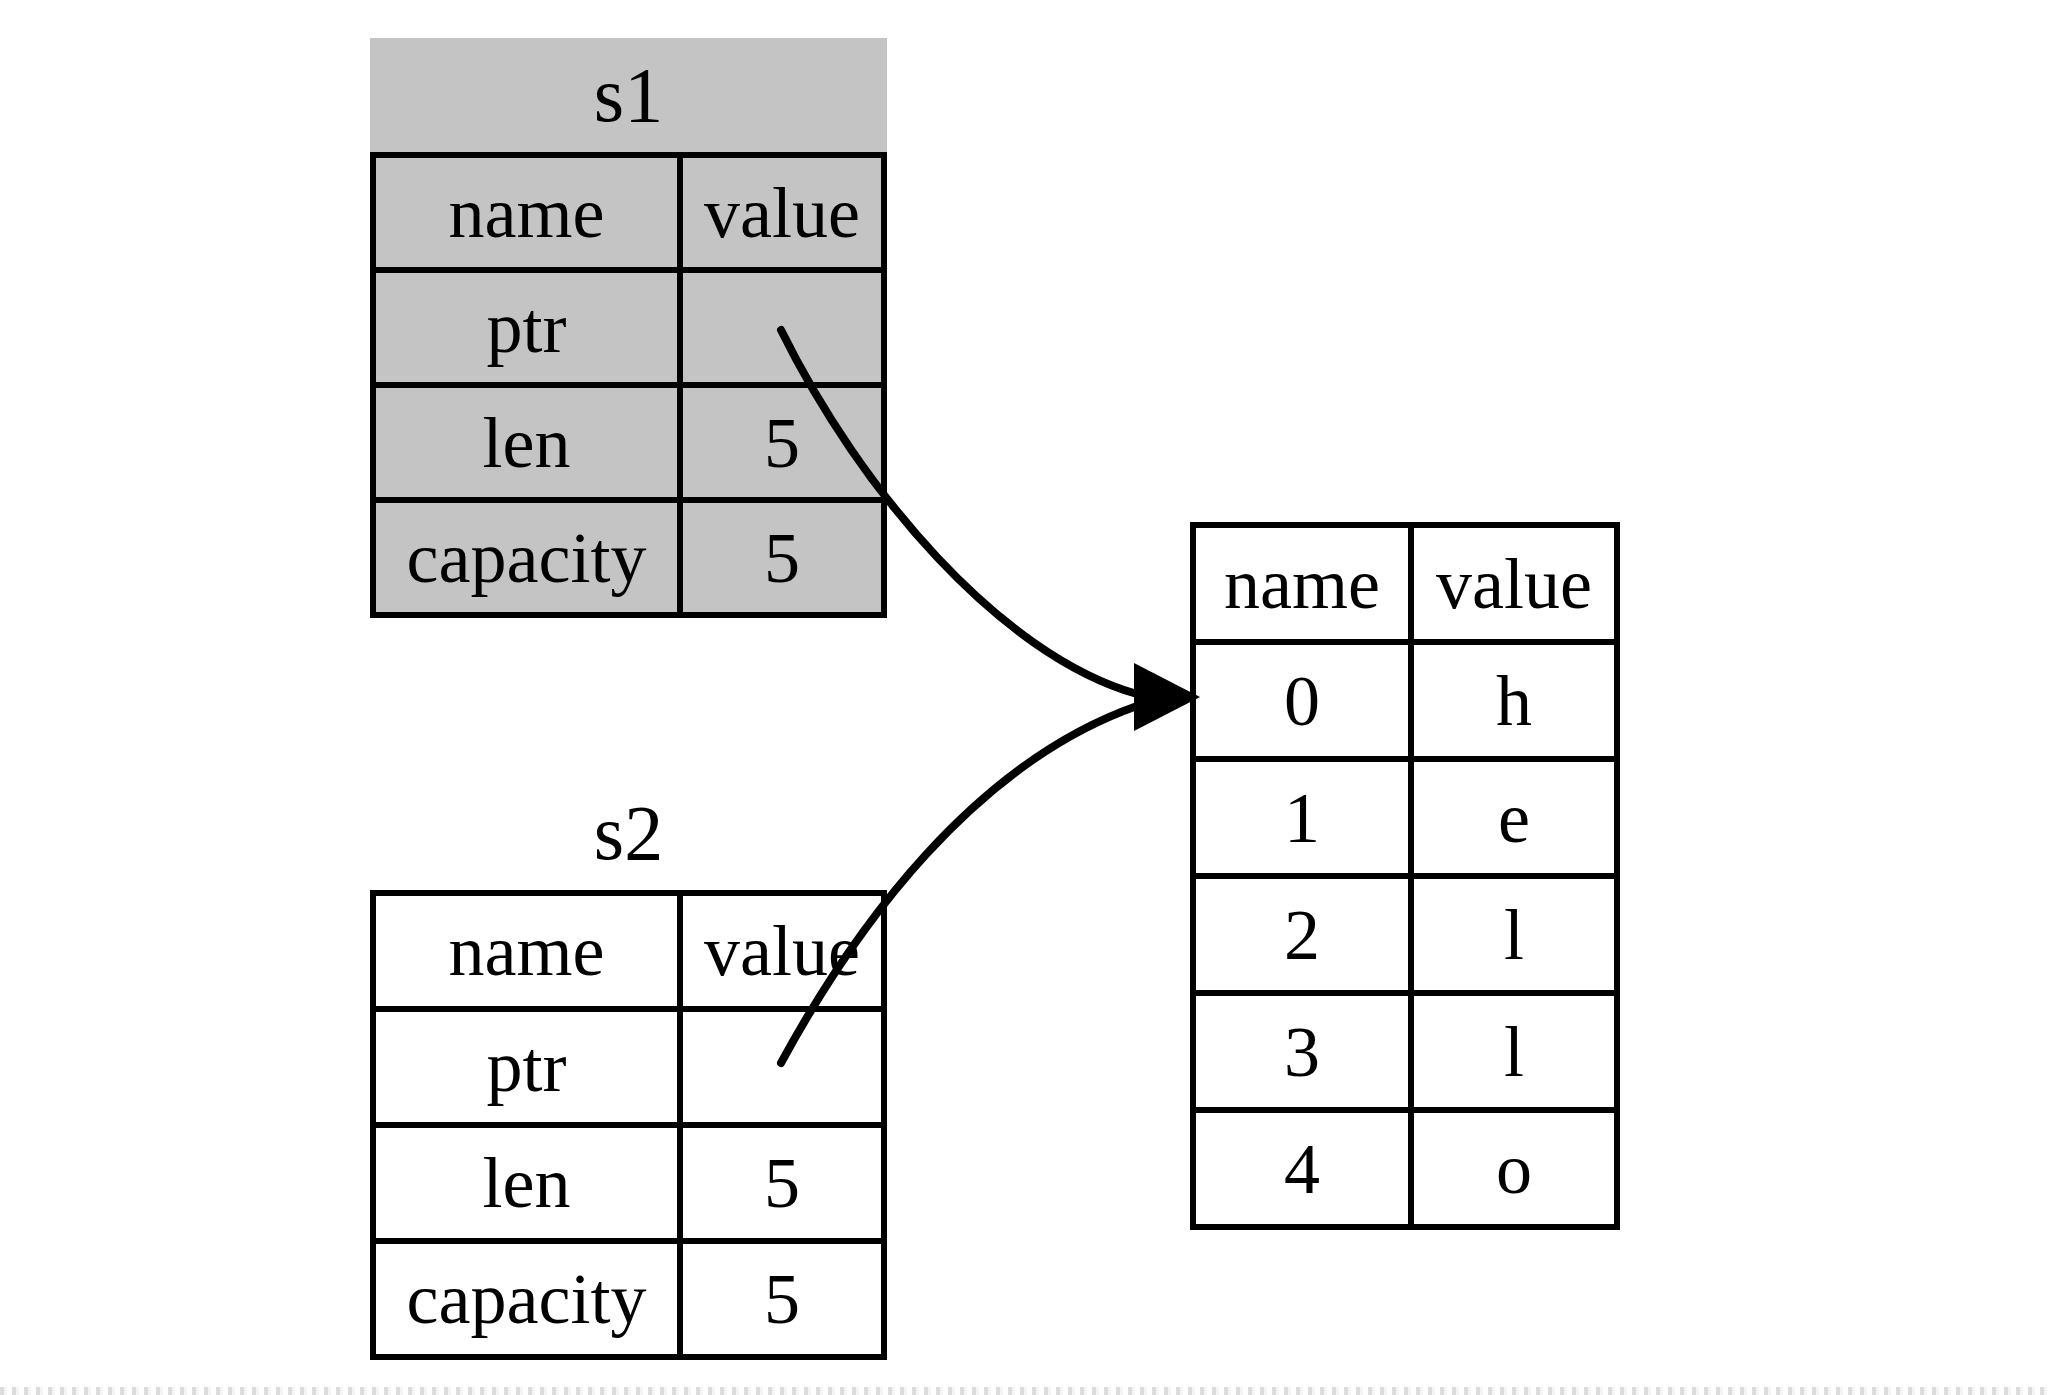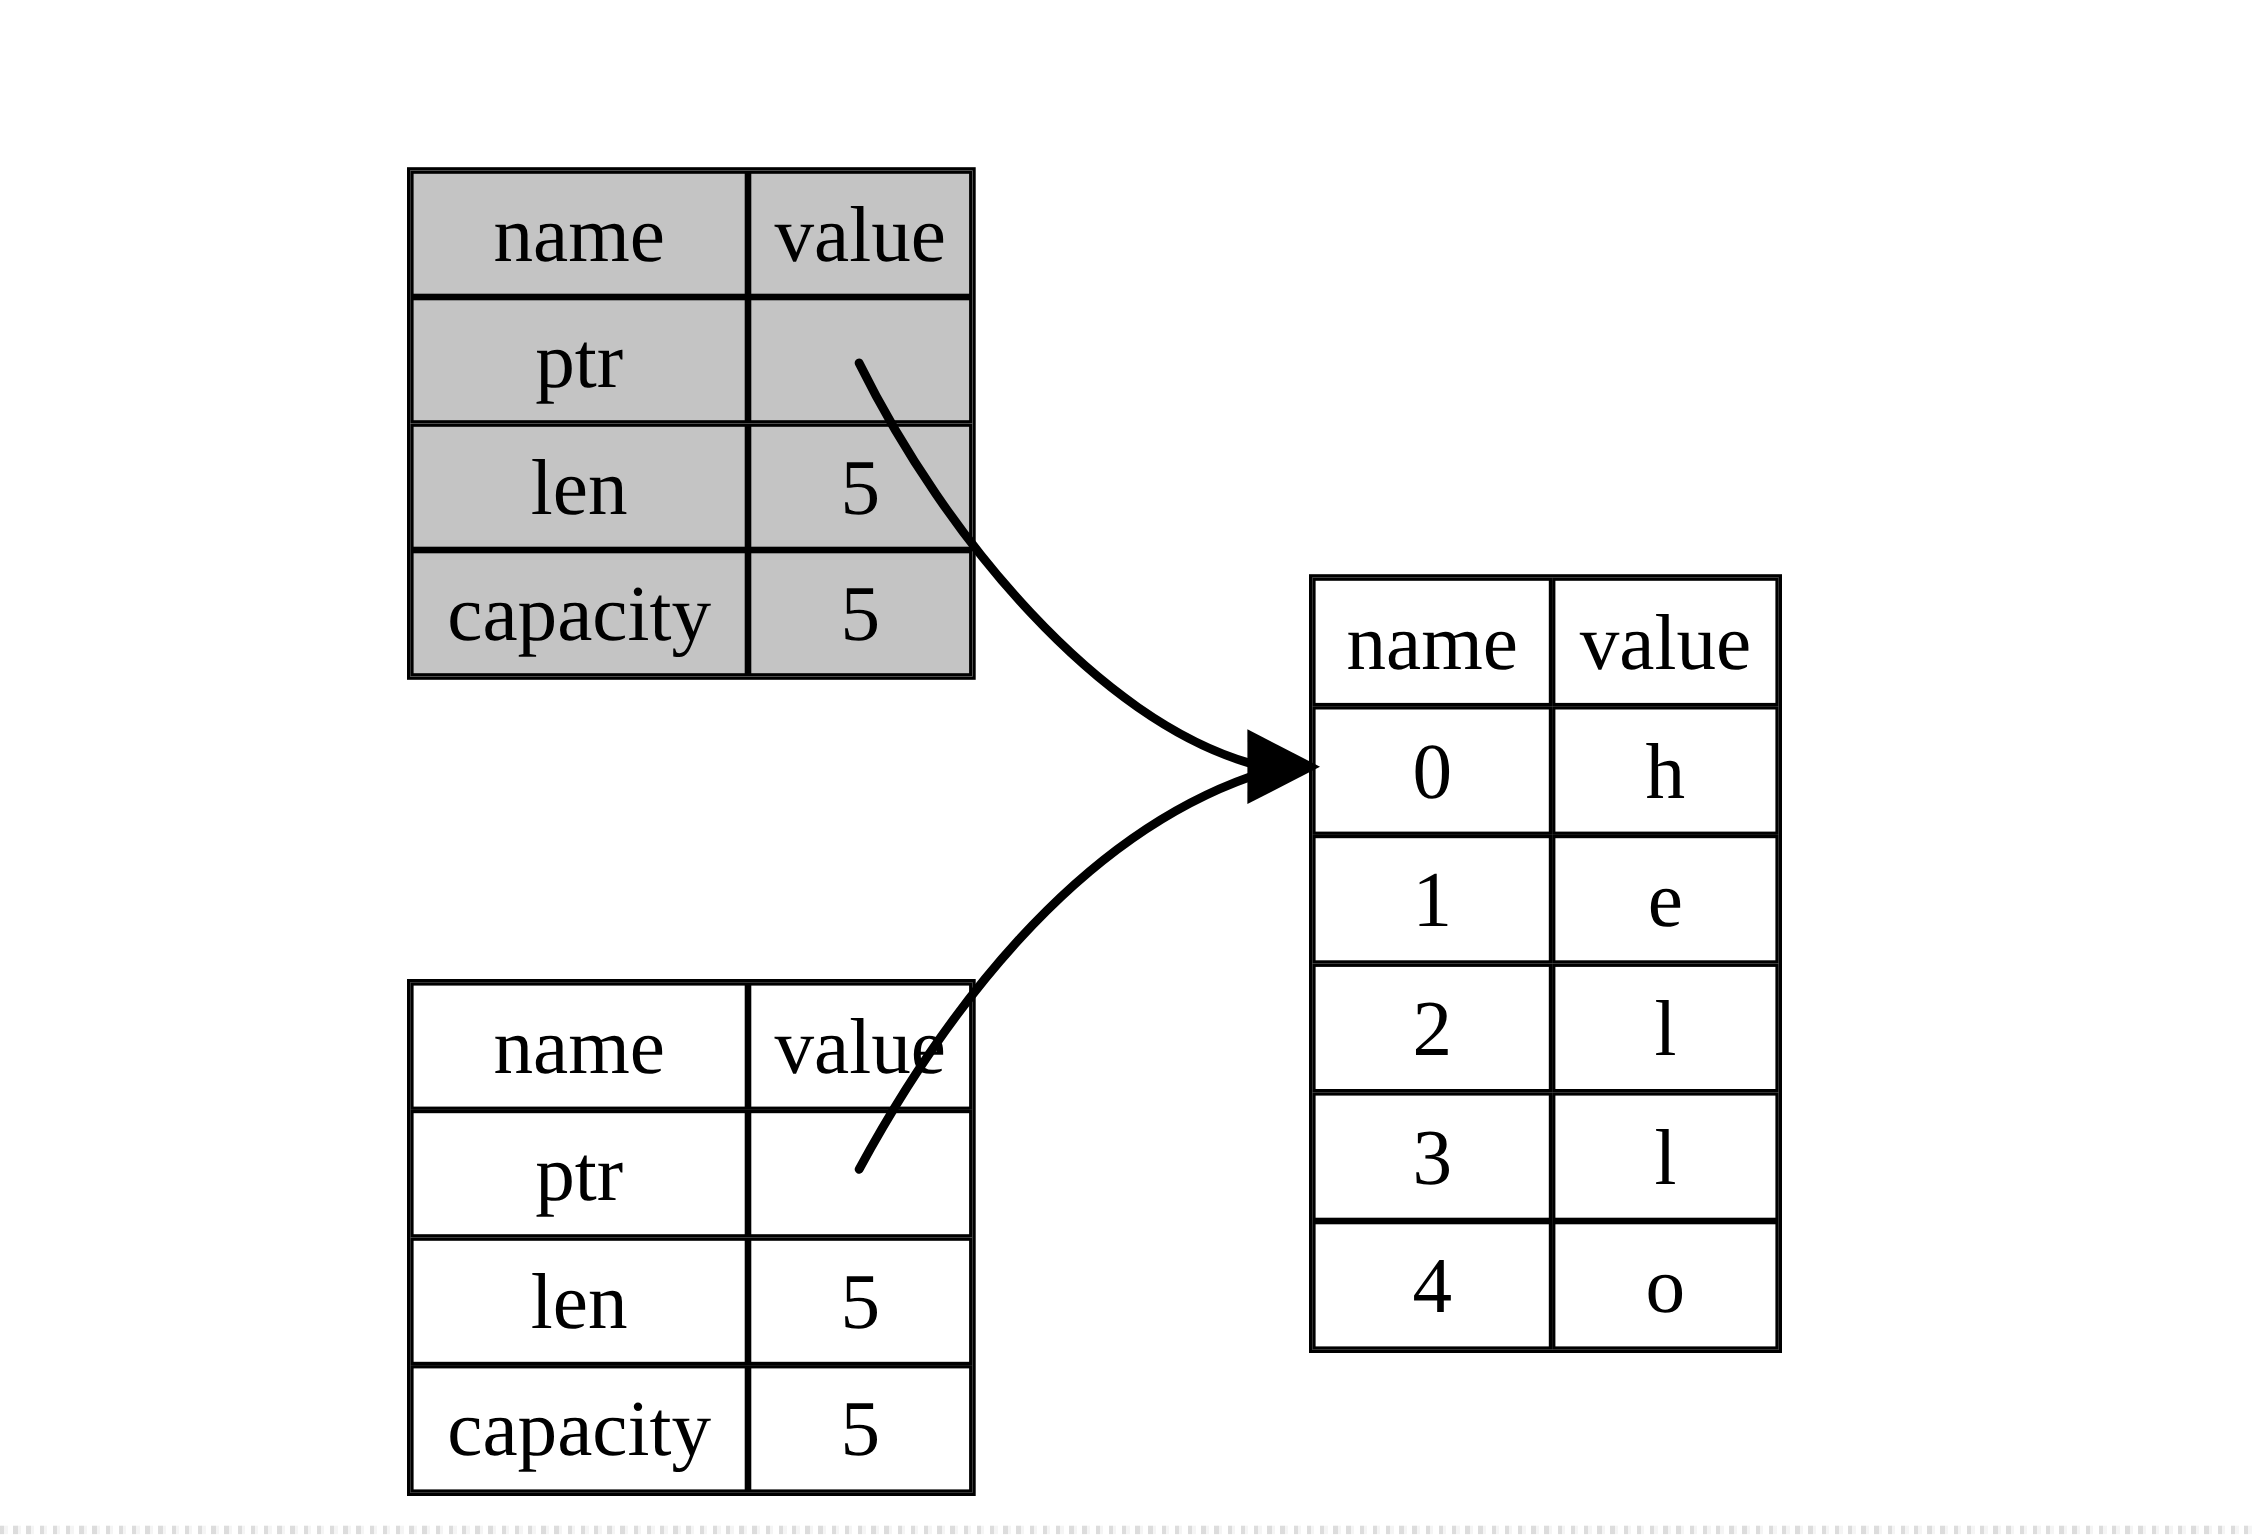--- a/index.html
+++ b/index.html
@@ -94,32 +94,34 @@
       rgba(0, 0, 0, 0) 7px, rgba(0, 0, 0, 0) 12px
     );
     opacity: 0.6;
   }
 </style>
 </head>
 <body>
 
 <div id="canvas">
 
+  <div class="tbl-title shaded" style="left:370px; top:38px;">s1</div>
 
   <div id="s1-table" class="tbl struct-tbl shaded" style="left:370px; top:152px;">
     <div class="cell">name</div>
     <div class="cell">value</div>
     <div class="cell">ptr</div>
     <div class="cell"></div>
     <div class="cell">len</div>
     <div class="cell">5</div>
     <div class="cell">capacity</div>
     <div class="cell">5</div>
   </div>
 
+  <div class="tbl-title" style="left:370px; top:776px;">s2</div>
 
   <div id="s2-table" class="tbl struct-tbl" style="left:370px; top:890px;">
     <div class="cell">name</div>
     <div class="cell">value</div>
     <div class="cell">ptr</div>
     <div class="cell"></div>
     <div class="cell">len</div>
     <div class="cell">5</div>
     <div class="cell">capacity</div>
     <div class="cell">5</div>

